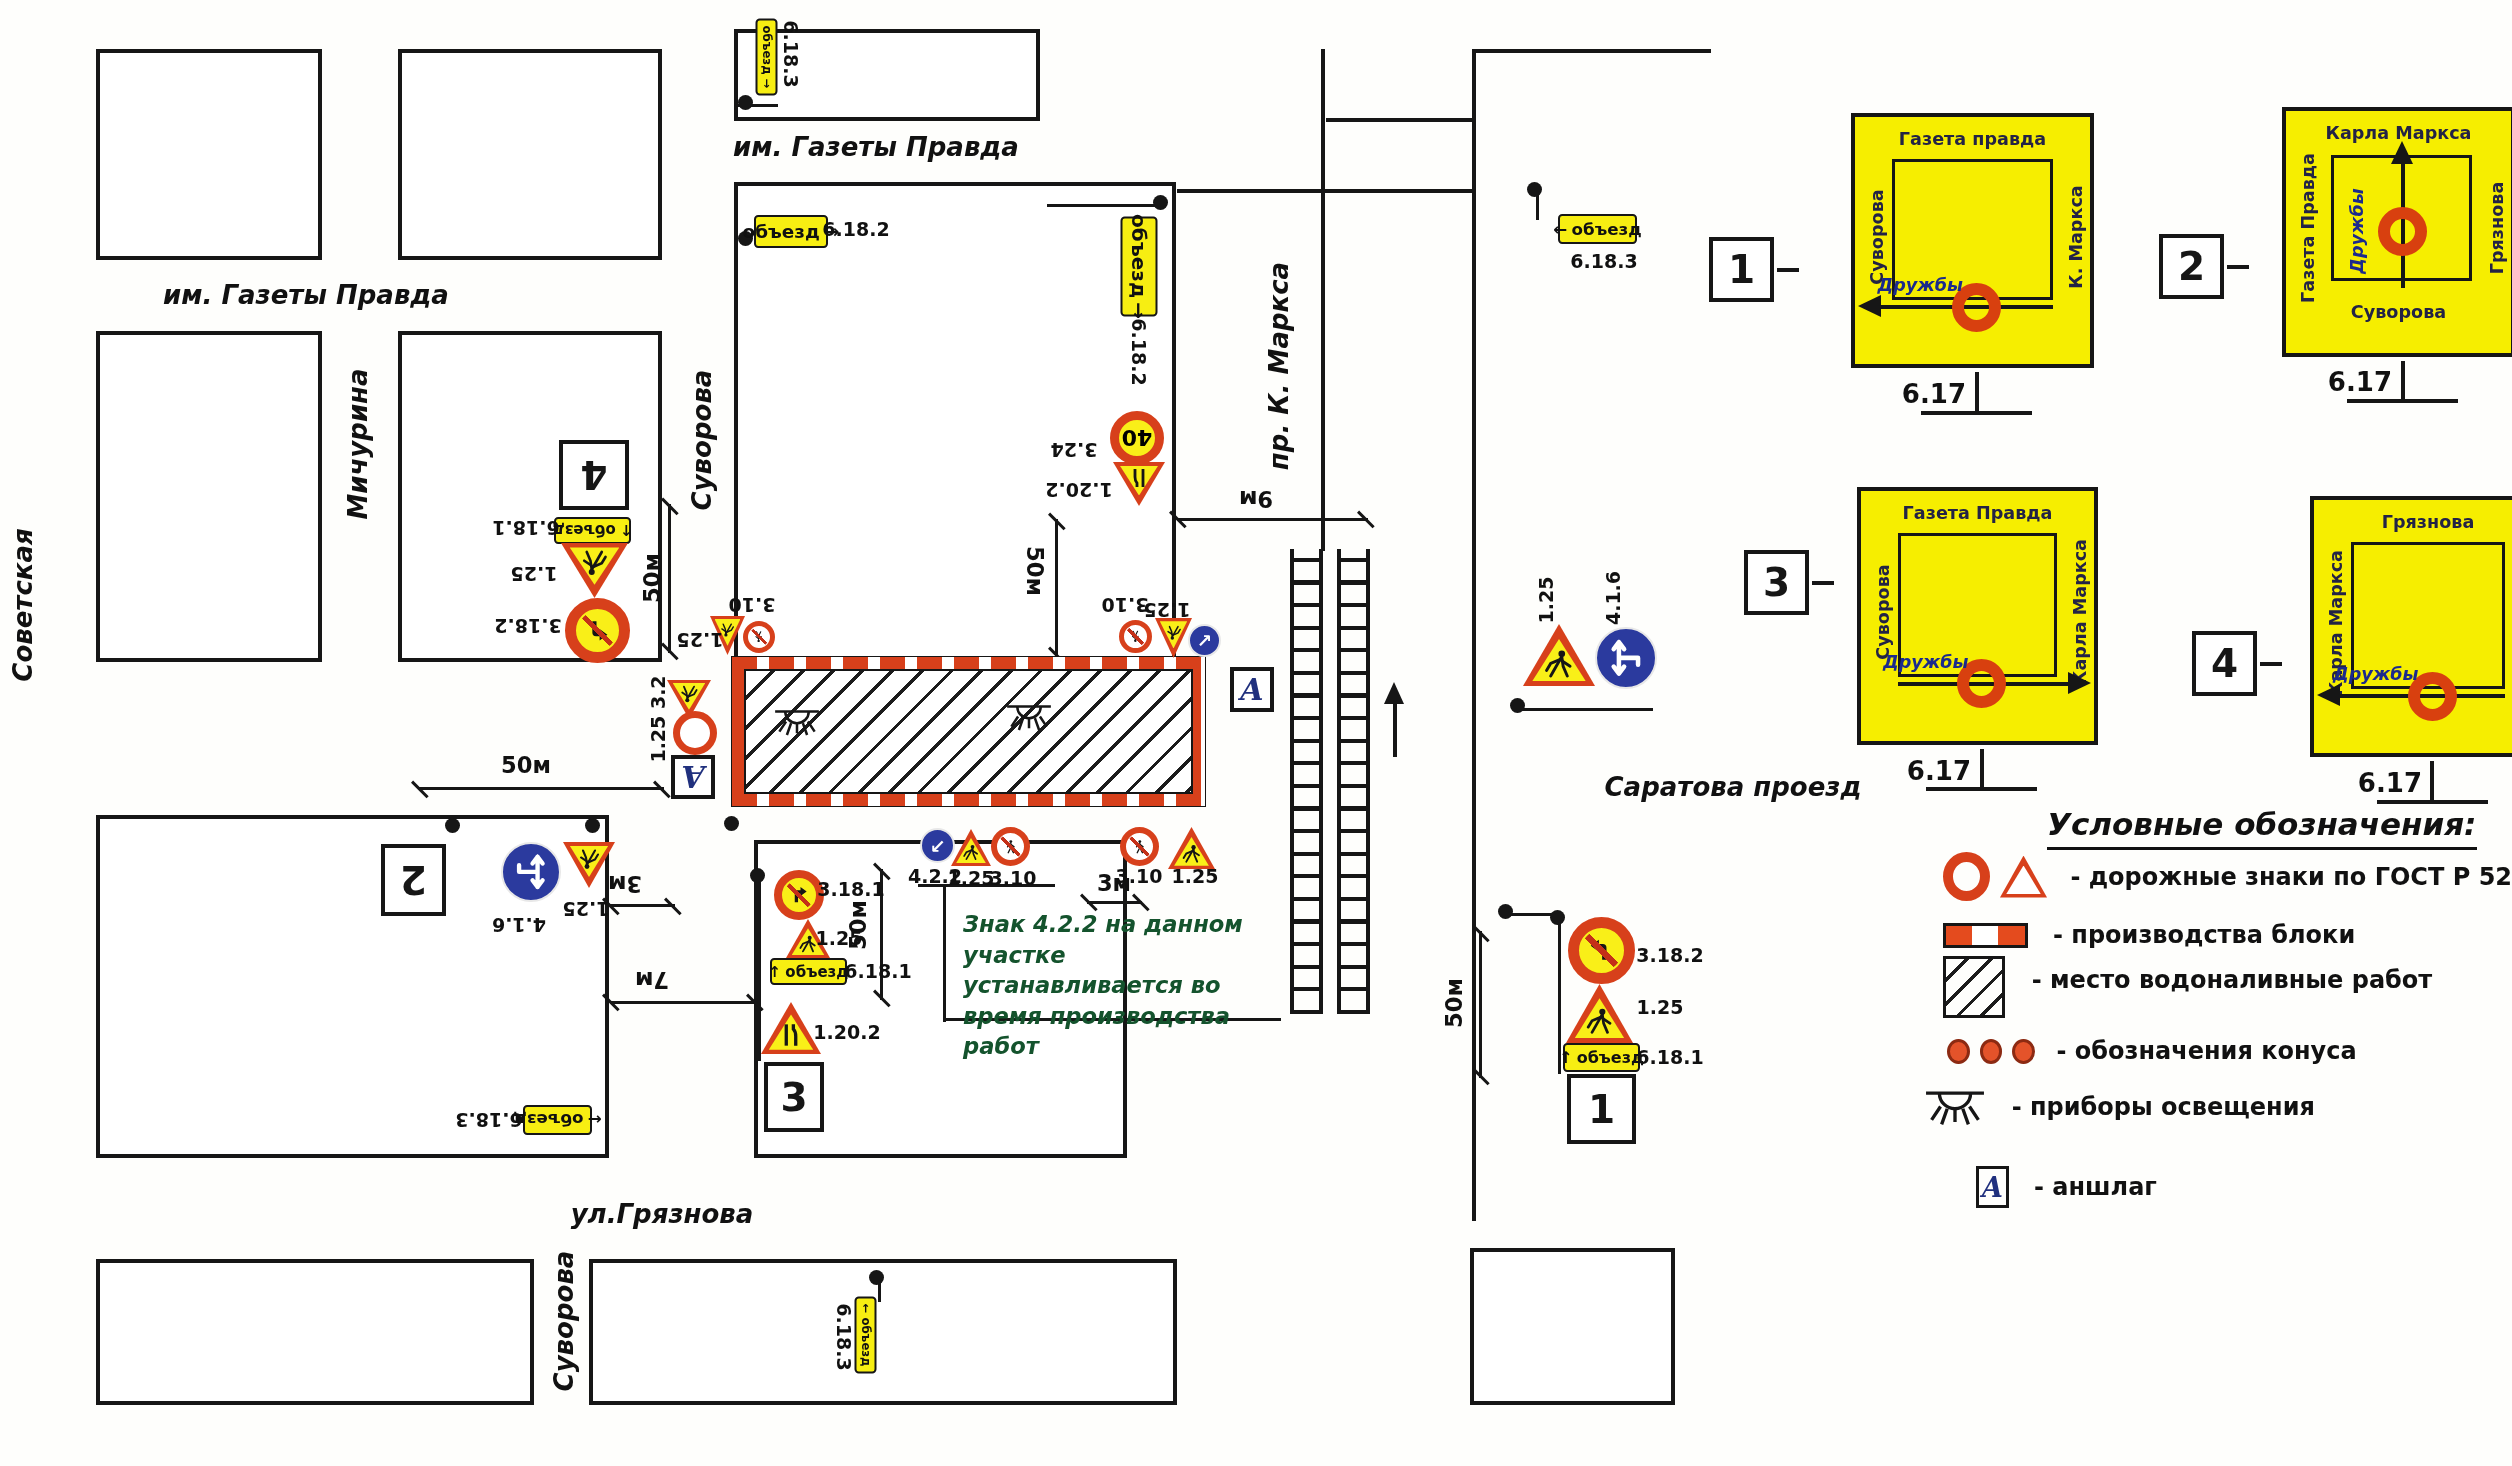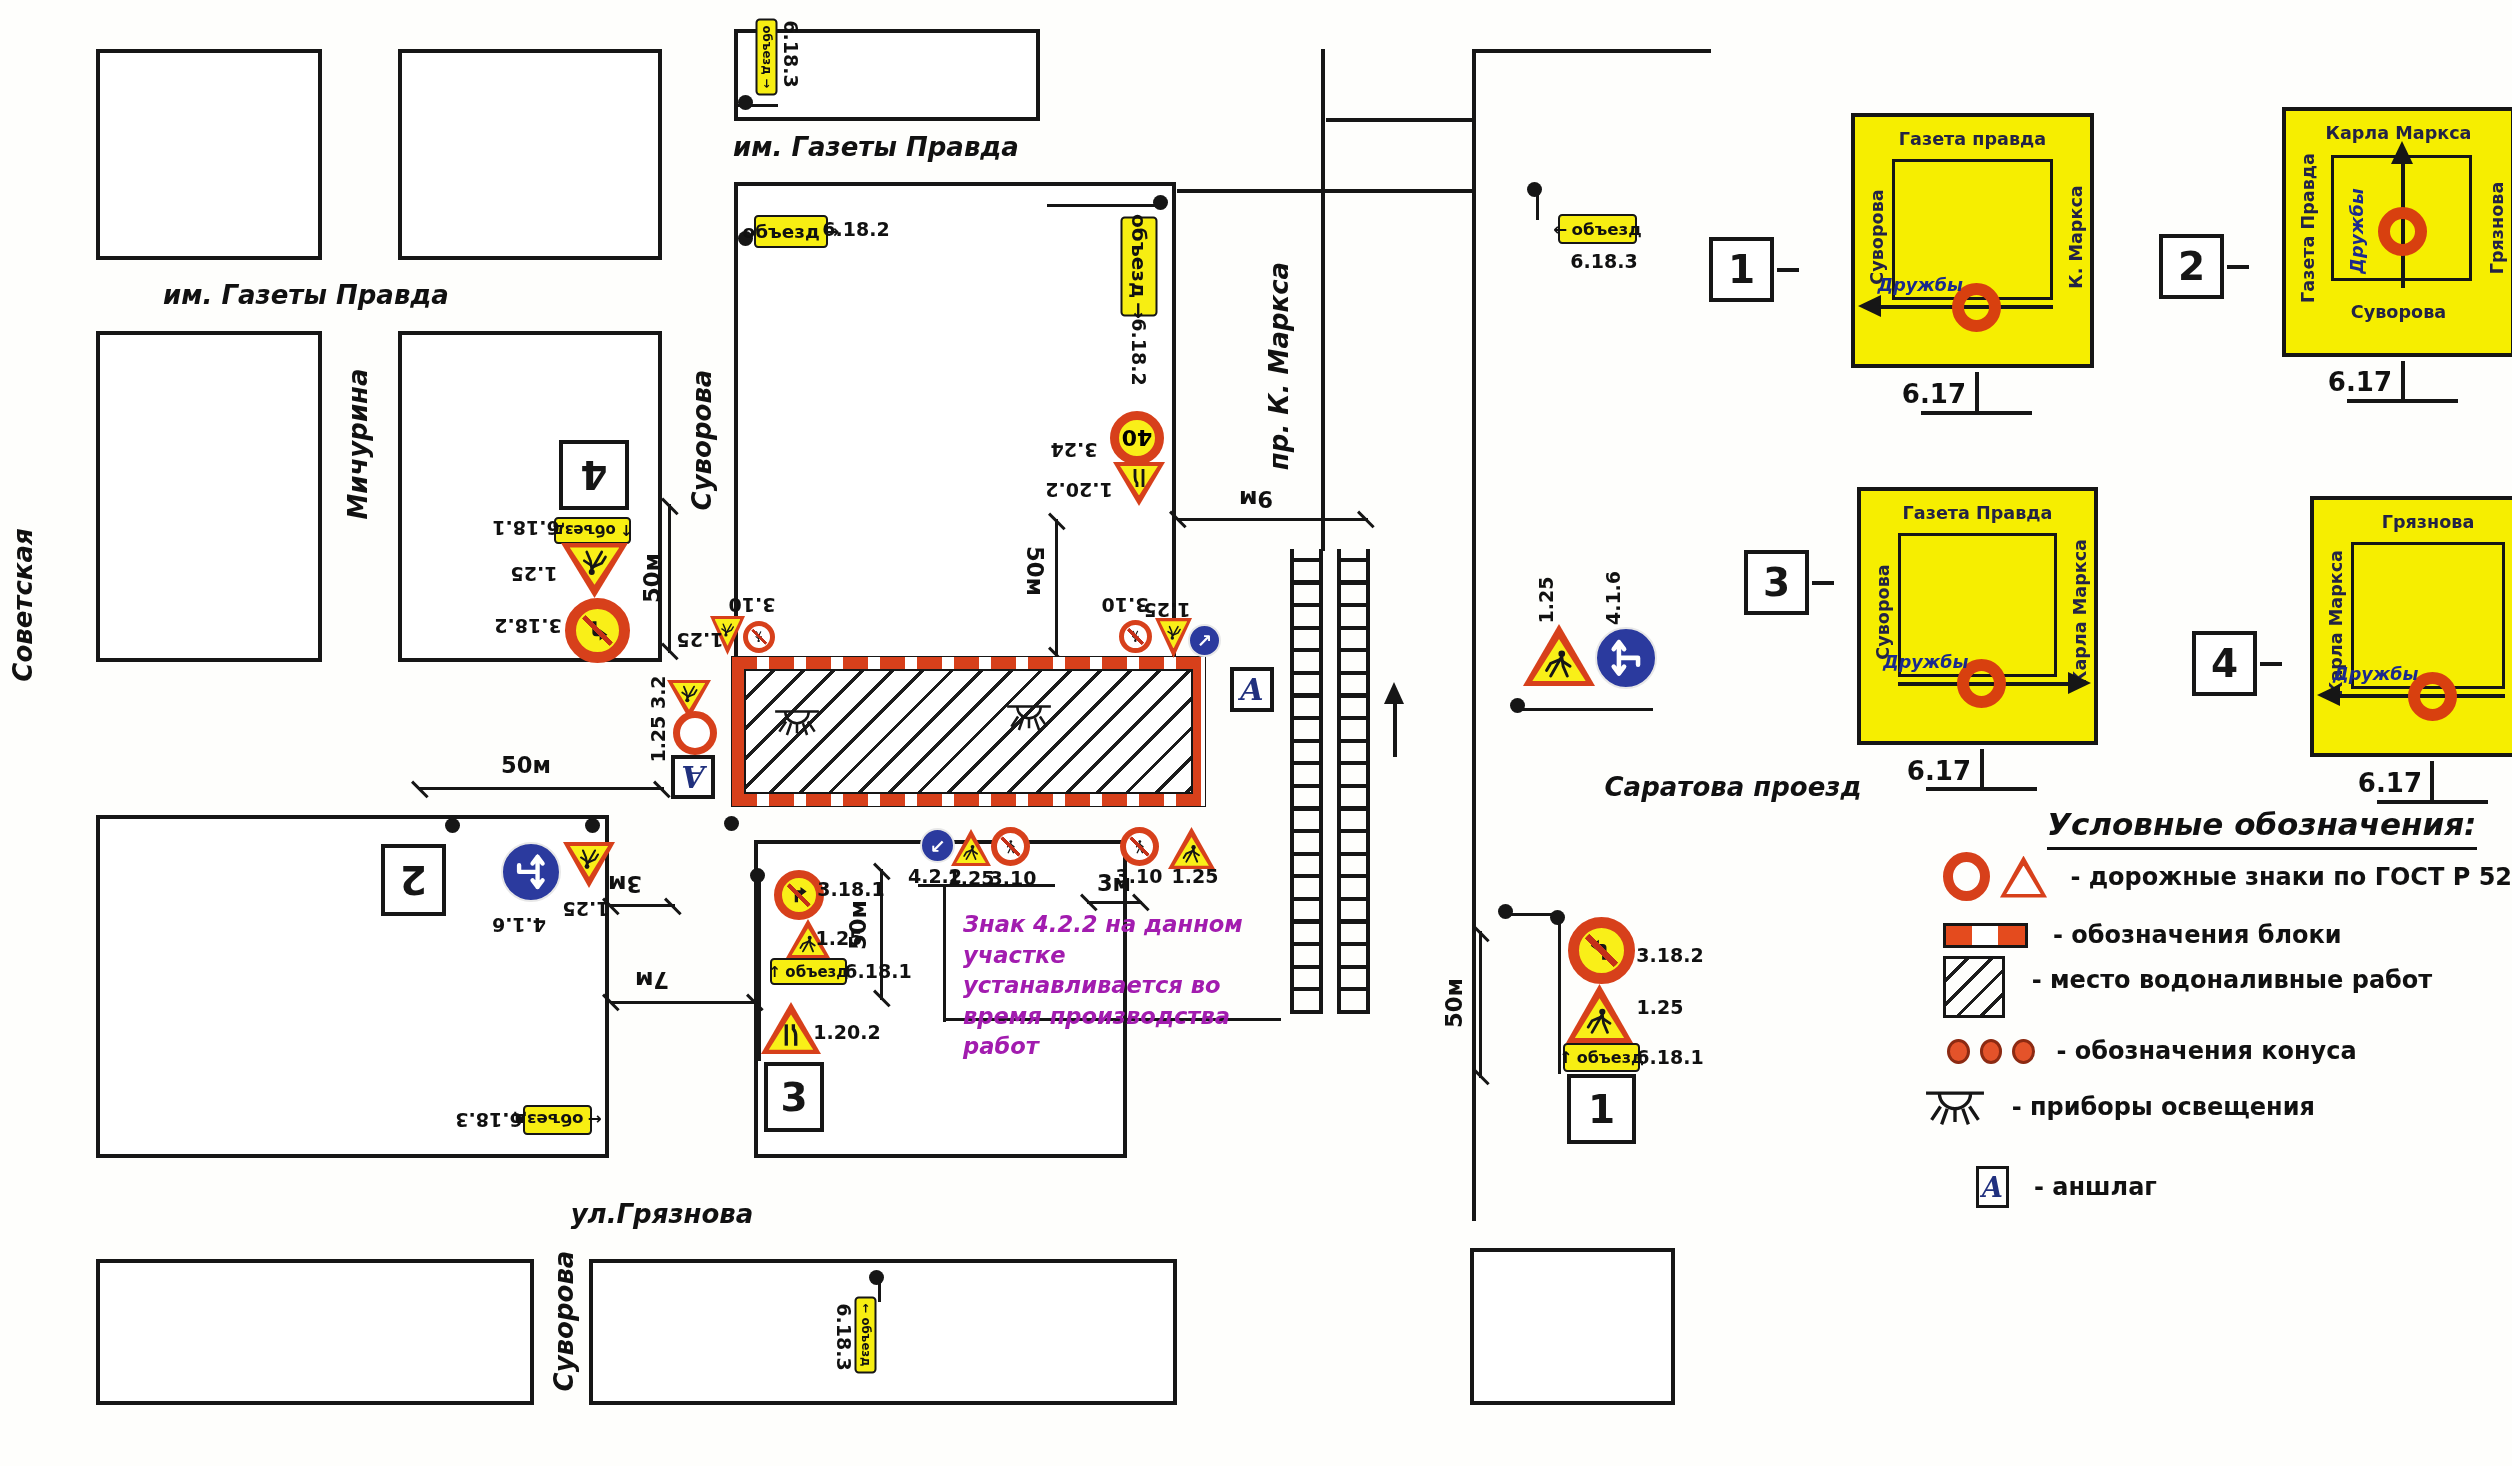--- a/index.html
+++ b/index.html
@@ -36,21 +36,21 @@
   .refbox.navy{color:#20307e;font:italic 700 30px "DejaVu Serif",serif;}
   .refdash{position:absolute;background:#161616;width:22px;height:4.2px;left:100%;top:50%;margin-left:6.7px;margin-top:-1.7px;}
   .rail{position:absolute;}
   .track{position:absolute;top:0;bottom:0;width:33px;box-sizing:border-box;
          border-left:4.2px solid #161616;border-right:4.2px solid #161616;
          background:repeating-linear-gradient(0deg,#161616 0 4.2px,transparent 4.2px 22.6px);}
   .uparrow-shaft{position:absolute;background:#161616;width:4.2px;}
   .uparrow-head{position:absolute;width:0;height:0;border-left:10px solid transparent;border-right:10px solid transparent;border-bottom:22px solid #161616;}
   .lamp{position:absolute;}
   .lamp svg{width:100%;height:100%;}
-  .note{position:absolute;font:italic 700 22.6px "DejaVu Sans",sans-serif;color:#a21caf;line-height:1.35;}
+  .note{position:absolute;font:italic 700 22.6px "DejaVu Sans",sans-serif;color:#14532d;line-height:1.35;}
   .scheme{position:absolute;background:#f6ee00;border:4.2px solid #161616;box-sizing:border-box;overflow:visible;}
   .sch-lab{position:absolute;font:700 17.6px "DejaVu Sans",sans-serif;color:#232345;white-space:nowrap;}
   .sch-loop{position:absolute;border:3.3px solid #161616;box-sizing:border-box;}
   .sch-line{position:absolute;background:#161616;}
   .sch-ring{position:absolute;border:12.6px solid #d8400f;border-radius:50%;box-sizing:border-box;width:49px;height:49px;}
   .sch-druzhby{position:absolute;font:italic 700 17.6px "DejaVu Sans",sans-serif;color:#1b2a8c;white-space:nowrap;}
   .sch-sign{position:absolute;font:700 26px "DejaVu Sans",sans-serif;color:#111;}
   .legend-title{position:absolute;font:700 31px "DejaVu Sans",sans-serif;color:#111;
                 border-bottom:3.3px solid #111;padding-bottom:5px;white-space:nowrap;}
   .lrow{position:absolute;display:flex;align-items:center;gap:10px;}
@@ -77,21 +77,21 @@
       <span class="lg-ring"></span>
       <span class="lg-tri3">
         <span class="tri-a"></span>
         <span class="tri-b" style="background:#fff;"></span>
       </span>
       <span class="ltext" style="margin-left:13.4px;">- дорожные знаки по ГОСТ Р 52290-2004</span>
     </div>
 
     <div class="lrow" style="left:1943px;top:921px;">
       <span class="lg-blockicon"></span>
-      <span class="ltext" style="margin-left:15px;">- обозначения блоки</span>
+      <span class="ltext" style="margin-left:15px;">- производства блоки</span>
     </div>
 
     <div class="lrow" style="left:1943px;top:956px;align-items:flex-start;">
       <span class="lg-hatch"></span>
       <span class="ltext" style="margin-left:16.7px;margin-top:10px;">- место водоналивные работ</span>
     </div>
 
     <div class="lrow" style="left:1947px;top:1037px;">
       <span class="lg-cone"></span>
       <span class="lg-cone"></span>

